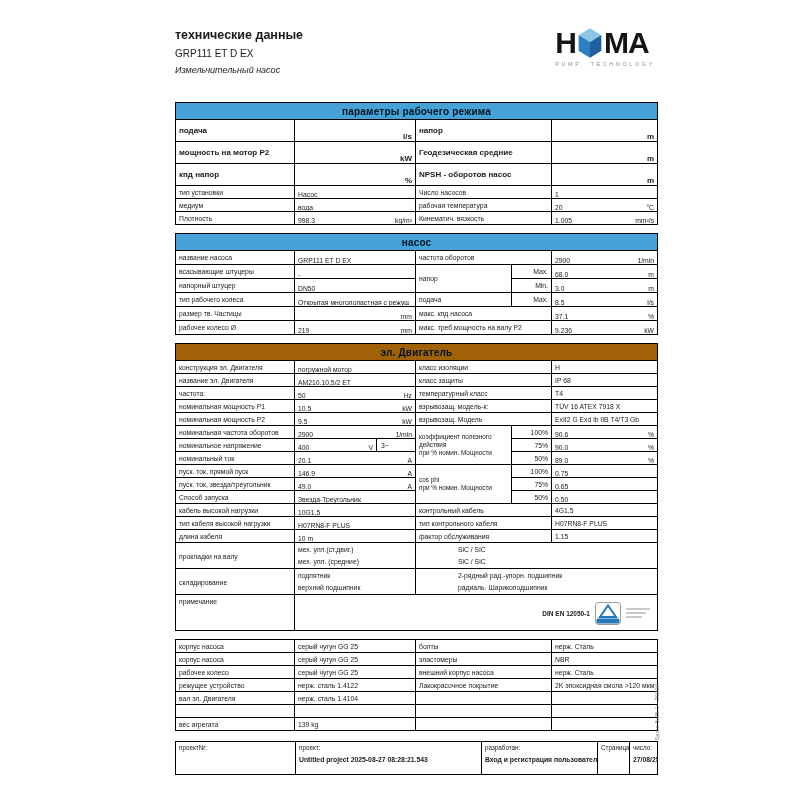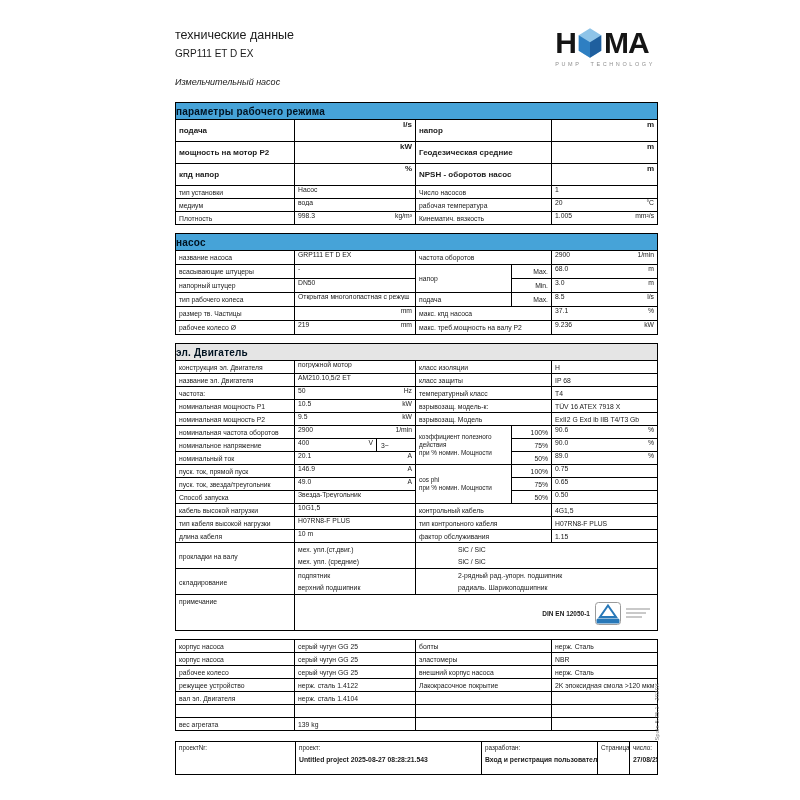--- a/index.html
+++ b/index.html
@@ -1,36 +1,36 @@
 <!DOCTYPE html>
 <html><head>
 <meta charset="utf-8">
 <style>
   * { margin:0; padding:0; box-sizing:border-box; }
   html,body { width:800px; height:800px; background:#fff; font-family:"Liberation Sans",sans-serif; color:#1a1a1a; }
   .doc { position:absolute; left:175px; top:28px; width:482px; }
 
   
   header { display:flex; justify-content:space-between; align-items:flex-start; margin-bottom:12px; height:62px; }
-  .h1 { font-size:12.5px; font-weight:normal; }
+  .h1 { font-size:12.5px; font-weight:bold; }
   .h2 { font-size:10px; margin-top:6px; }
-  .h3 { font-size:9px; font-style:italic; margin-top:18px; }
+  .h3 { font-size:9px; font-style:italic; margin-top:6px; }
   .logo { text-align:center; margin-right:2px; }
   .logo-row { display:flex; align-items:center; font-weight:bold; font-size:30px; letter-spacing:-1px; color:#151515; line-height:1; }
   .logo-row svg { margin:0 1px; }
   .tagline { font-size:5.5px; color:#8f8f8f; letter-spacing:2.6px; word-spacing:5px; margin-top:3px; }
 
   
   table.tb { border-collapse:collapse; table-layout:fixed; width:482px; border:1.5px solid #000; margin-bottom:8px; }
   .tb th, .tb td { border:1px solid #000; overflow:hidden; white-space:nowrap; }
-  th.band { height:17px; font-size:10px; font-weight:bold; color:#001322; text-align:left; letter-spacing:.2px; }
+  th.band { height:17px; font-size:10px; font-weight:bold; color:#001322; text-align:center; letter-spacing:.2px; }
   .tb td { font-size:6.8px; height:13px; padding:0 3px; vertical-align:middle; }
   .t2 td { height:14px; }
   tr.hb td { height:22px; font-size:8px; font-weight:bold; }
-  .vu { display:flex; align-items:flex-start; height:100%; }
+  .vu { display:flex; align-items:flex-end; height:100%; }
   .vu .v { flex:1; overflow:hidden; }
   .vu .u { padding-left:3px; text-align:right; }
   .vu .ex { border-left:1px solid #000; width:36px; margin-left:3px; padding-left:4px; align-self:stretch; display:flex; align-items:center; }
   td.sub { text-align:right; }
   td.lab2 { font-size:6.4px; white-space:normal; line-height:8px; }
   td.two { height:26px; padding-top:1px; vertical-align:middle; }
   td.two div { line-height:12px; }
   td.pl42 { padding-left:42px; }
   tr.noter td { height:36px; vertical-align:top; padding-top:3px; }
   .dinrow { display:flex; justify-content:flex-end; align-items:center; gap:5px; padding-right:4px; height:30px; }
@@ -299,21 +299,21 @@
   <table class="tb">
     <colgroup>
         <col style="width:119px">
         <col style="width:121px">
         <col style="width:96px">
         <col style="width:40px">
         <col style="width:106px">
       </colgroup>
     <tbody>
         <tr>
-          <th class="band" colspan="5" style="background: #e5e5e5;">эл. Двигатель</th>
+          <th class="band" colspan="5" style="background: #a16207;">эл. Двигатель</th>
         </tr>
     <tr>
           <td class="lab">конструкция эл. Двигателя</td>
           <td>
             <div class="vu">
               <span class="v">погружной мотор</span>
               <span class="u"></span>
             </div>
           </td>
           <td class="lab" colspan="2">класс изоляции</td>

